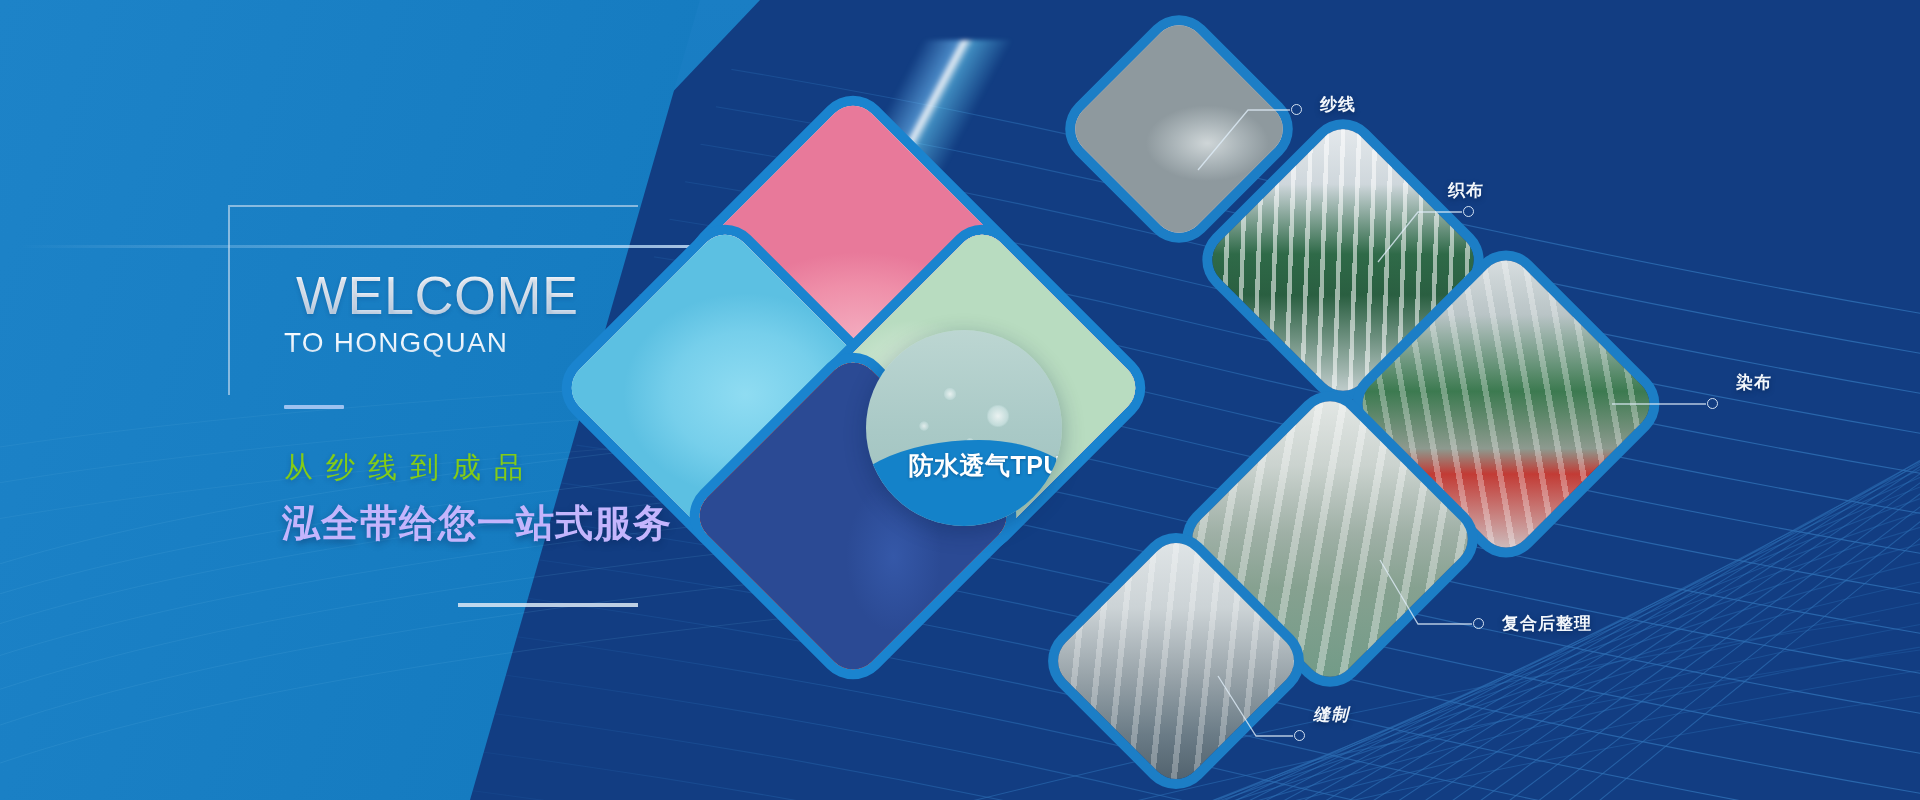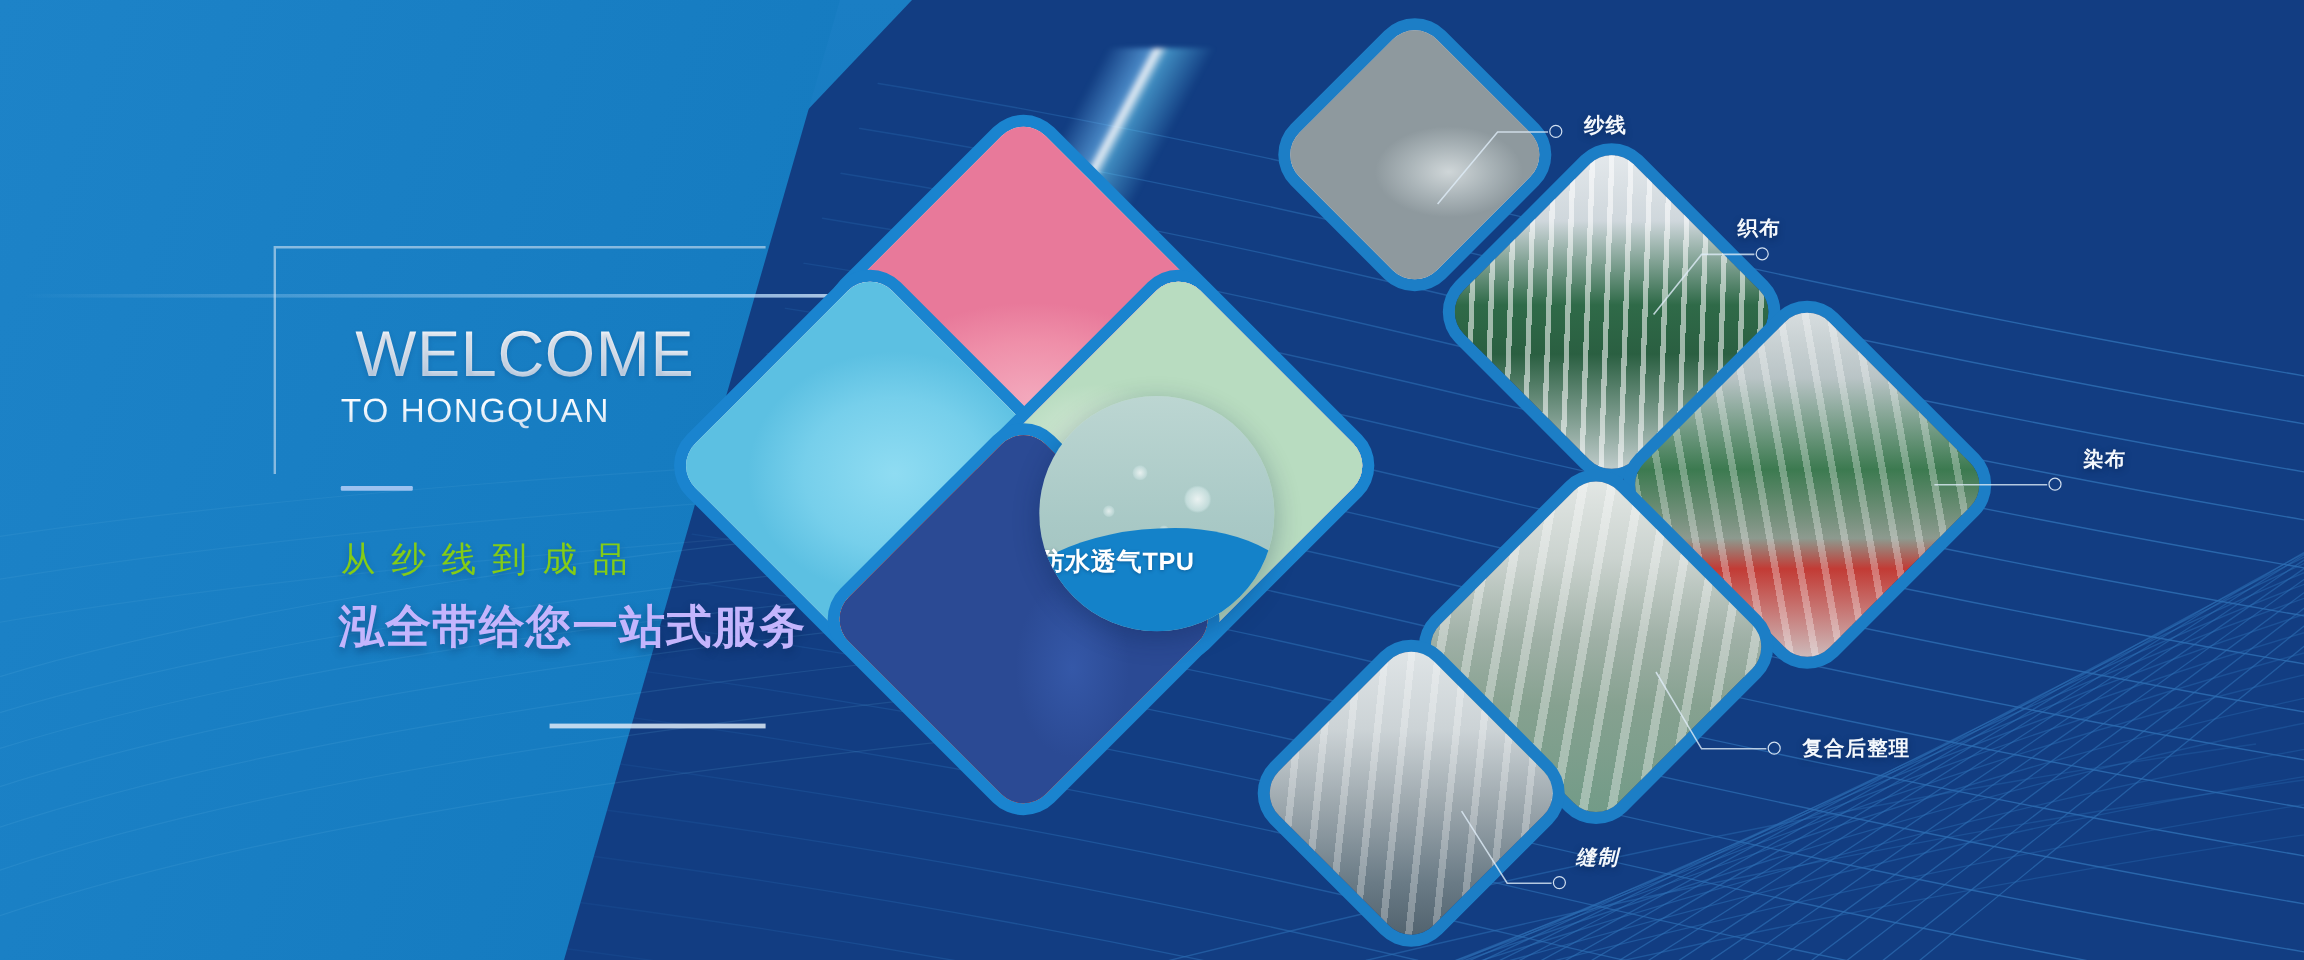--- a/index.html
+++ b/index.html
@@ -221,21 +221,21 @@
       radial-gradient(circle 5px at 70px 122px, rgba(255,255,255,.6) 0%, rgba(206,228,228,.4) 60%, rgba(166,200,200,0) 72%),
       linear-gradient(180deg,#bcd6d2 0%,#a9c9c6 52%,#9dc0bd 100%);
   }
   .badge .sea{
     position:absolute; left:-14%; bottom:-12%; width:128%; height:56%;
     background:#1482c9;
     border-radius:56% 44% 0 0 / 64% 58% 0 0;
   }
   .badge .label{
     position:absolute; left:0; right:0; bottom:44px;
-    text-align:left; color:#fff; font-size:21px; font-weight:700;
+    text-align:right; color:#fff; font-size:25px; font-weight:700;
     letter-spacing:.5px; text-shadow:0 1px 3px rgba(5,40,80,.4);
   }
 
   
   .callout{ position:absolute; }
   .callout .dot{
     position:absolute; width:11px; height:11px; border-radius:50%;
     border:1.6px solid rgba(226,238,250,.92); background:transparent;
   }
   .callout .txt{

